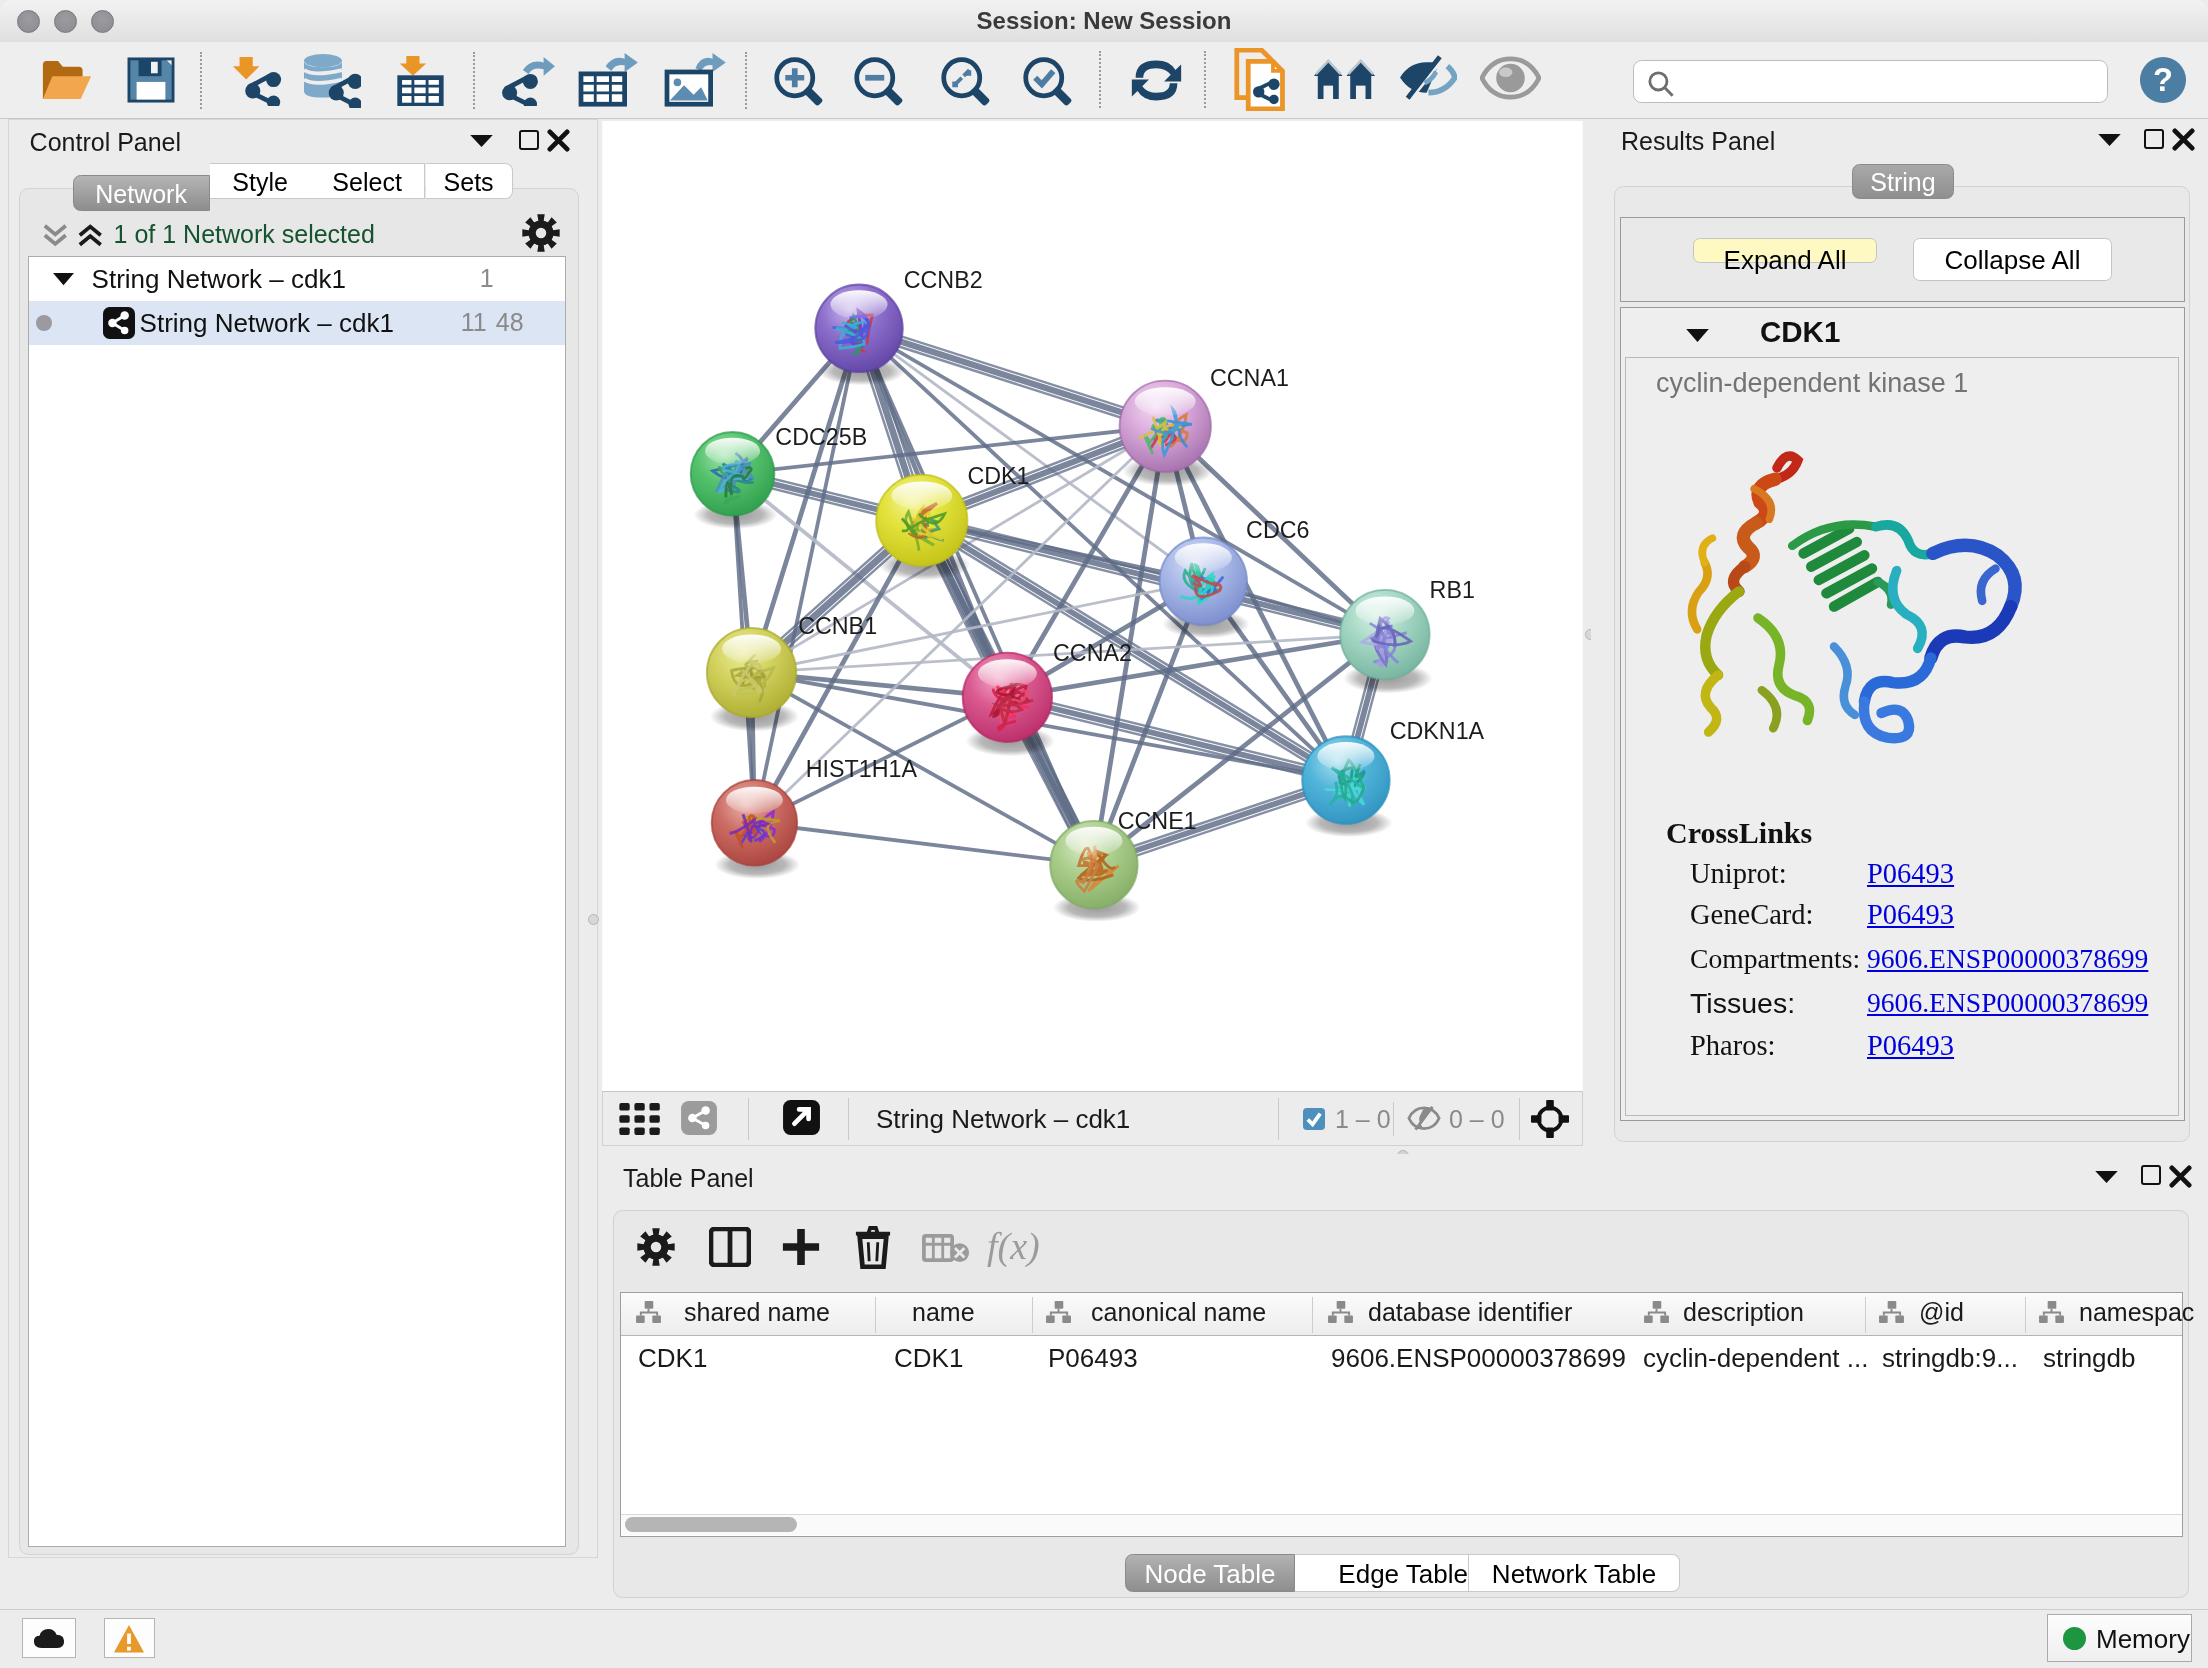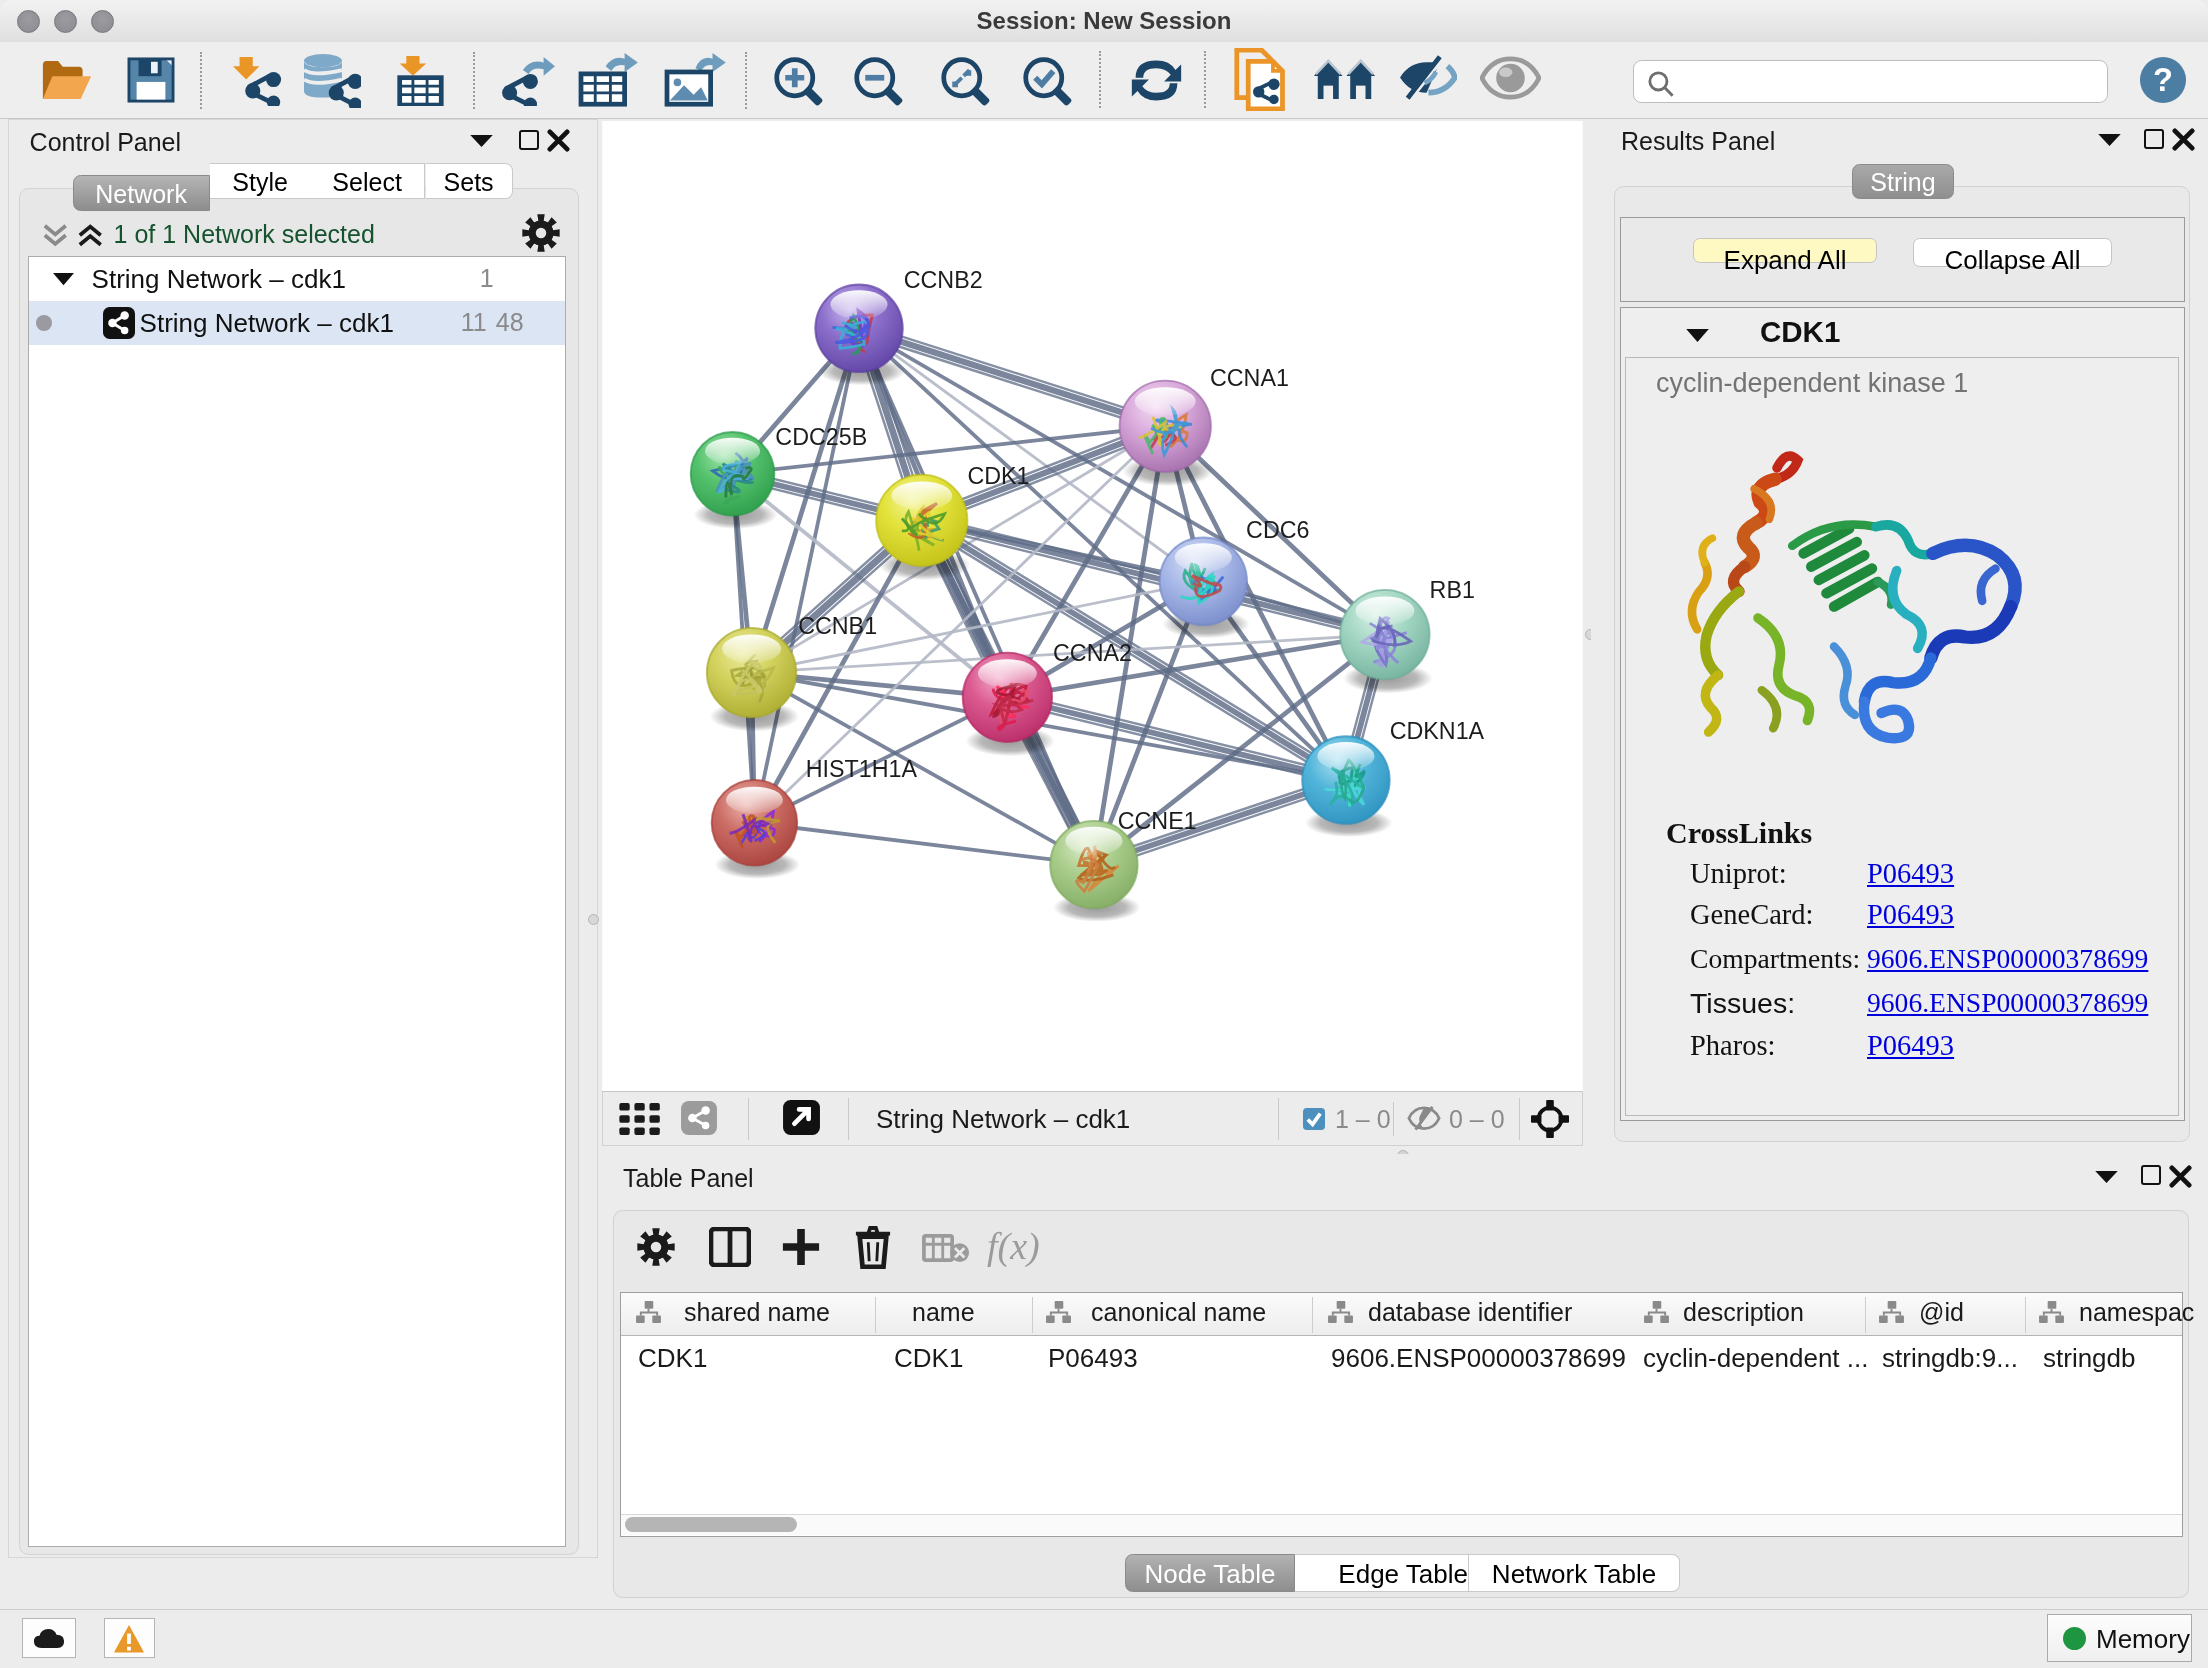--- a/index.html
+++ b/index.html
@@ -593,21 +593,21 @@
   <div class="abs" style="left:553px;top:9.5px;width:20px;height:20px;border:2.9px solid #111;border-radius:2.9px;"></div>
   <svg class="abs" style="left:581px;top:8.6px;" width="23" height="23" viewBox="0 0 24 24">
         <path d="M3 3 L21 21 M21 3 L3 21" stroke="#111" stroke-width="5" stroke-linecap="round"></path>
       </svg>
 
   <div class="abs" style="left:23px;top:67px;width:576px;height:956px;background:#e9e9e9;border:1px solid #d2d2d2;border-radius:9.5px;"></div>
   <div class="abs" style="left:261px;top:45px;width:102px;height:35px;background:linear-gradient(#a9a9a9,#8f8f8f);border:1px solid #8a8a8a;border-radius:7.6px;color:#fff;text-align:center;line-height:35px;font-size:25px;">String</div>
 
   <div class="abs" style="left:28.5px;top:98px;width:565px;height:85px;border:1.9px solid #9a9a9a;background:#e9e9e9;"></div>
   <div class="abs" style="left:102px;top:119px;width:184px;height:25px;background:#fef9c3;border:1px solid #c4c4c4;border-radius:6.7px;text-align:center;line-height:43px;font-size:26px;color:#000;">Expand All</div>
-  <div class="abs" style="left:322px;top:119px;width:199px;height:29px;background:#ffffff;border:1px solid #c4c4c4;border-radius:6.7px;text-align:center;line-height:43px;font-size:26px;color:#000;">Collapse All</div>
+  <div class="abs" style="left:322px;top:119px;width:199px;height:43px;background:#ffffff;border:1px solid #c4c4c4;border-radius:6.7px;text-align:center;line-height:43px;font-size:26px;color:#000;">Collapse All</div>
 
   <div class="abs" style="left:28.5px;top:188px;width:565px;height:814px;border:1.9px solid #9a9a9a;background:#eeeeee;"></div>
   <svg class="abs" style="left:94px;top:208px;" width="25" height="16" viewBox="0 0 26 17">
         <path d="M1 2 L25 2 L13 16 Z" fill="#111"></path>
       </svg>
   <span class="abs" style="left:169px;top:196px;font-size:29.5px;font-weight:700;color:#111;">CDK1</span>
   <div class="abs" style="left:34px;top:238px;width:554px;height:759px;background:#eeeeee;border:1px solid #b9b9b9;"></div>
   <span class="abs" style="left:65px;top:249px;font-size:27px;color:#737373;">cyclin-dependent kinase 1</span>
 </div>
 

